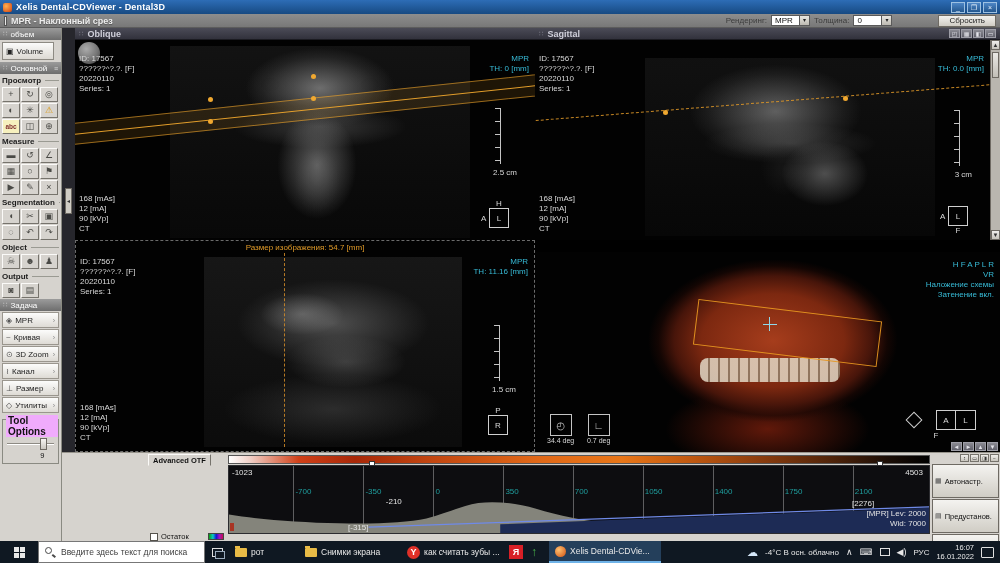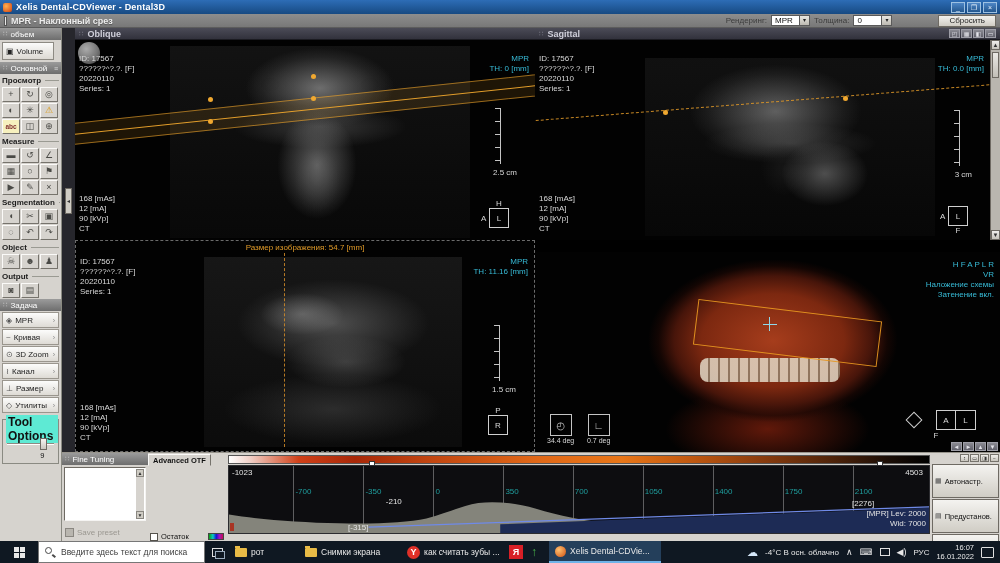--- a/index.html
+++ b/index.html
@@ -39,21 +39,21 @@
     background:#d6d3ce;border:1px solid;border-color:#fbfaf8 #76736c #76736c #fbfaf8;overflow:hidden}
   .ibtn.warn{color:#dd9400}
   .ibtn.abc{background:#f6f0be;font-size:6.5px;font-weight:bold;color:#803030}
   .volbtn{display:flex;align-items:center;gap:3px;width:52px;height:18px;margin:2px;background:linear-gradient(#fbfbfa,#dcd9d3);
     border:1px solid #8d8a83;font-size:8px;color:#222;padding:0 3px}
   .titem{display:flex;align-items:center;gap:3px;height:16px;margin:1px 2px;background:linear-gradient(#fcfcfb,#dedbd5);
     border:1px solid #9a968e;font-size:8px;color:#1d1d1d;padding:0 3px}
   .titem .tic{font-size:8px;color:#555}
   .titem .arrow{margin-left:auto;color:#888;font-size:7px}
   #tooloptions{margin:6px 2px 0;border:1px solid #8a8a82;padding:3px 3px 2px;position:relative;background:#d6d3ce}
-  #tooloptions .legend{position:absolute;top:-5px;left:3px;background:#5eead4;font-size:12px;font-weight:bold;color:#111;padding:0 2px}
+  #tooloptions .legend{position:absolute;top:-5px;left:3px;background:#f0abfc;font-size:10px;font-weight:bold;color:#111;padding:0 2px}
   #tooloptions .lvl{font-size:7.5px;color:#222;margin-top:3px}
   .slider{position:relative;height:14px;margin-top:2px}
   .slider .track{position:absolute;left:1px;right:1px;top:6px;height:2px;background:#8d8a83;border-bottom:1px solid #fff}
   .slider .thumb{position:absolute;left:70%;top:1px;width:7px;height:12px;background:linear-gradient(#f6f5f2,#c9c6bf);border:1px solid #6e6a63}
   .slider .sval{position:absolute;left:70%;top:14px;font-size:7.5px;color:#111}
   
   #gutter{position:absolute;left:62px;top:28px;width:13px;height:424px;background:#26262c}
   #gutter .handle{position:absolute;left:3px;top:160px;width:7px;height:26px;background:#cfccc4;border:1px solid #6e6a63;
     font-size:6px;line-height:24px;text-align:center;color:#333}
   
@@ -506,36 +506,20 @@
         <span class="lic">►</span>
         <span class="lic">▲</span>
         <span class="lic">▼</span>
       </div>
     </div>
   </div>
 </div>
 
 <div id="bottompanel">
 
-  <div id="finetuning">
-    <div class="shead">
-      <span class="grip">∷</span>
-      <span>Fine Tuning</span>
-    </div>
-    <div class="list inset">
-      <div class="minivscroll">
-        <div class="sa">▲</div>
-        <div class="sa bot">▼</div>
-      </div>
-    </div>
-    <div class="savepreset">
-      <span class="dico"></span>
-      <span>Save preset</span>
-    </div>
-  </div>
 
   <div id="otf">
     <div class="otftab">Advanced OTF</div>
     <div class="residue">
       <span class="cbx"></span>
       <span>Остаток</span>
       <span class="swatch"></span>
     </div>
   </div>
 

